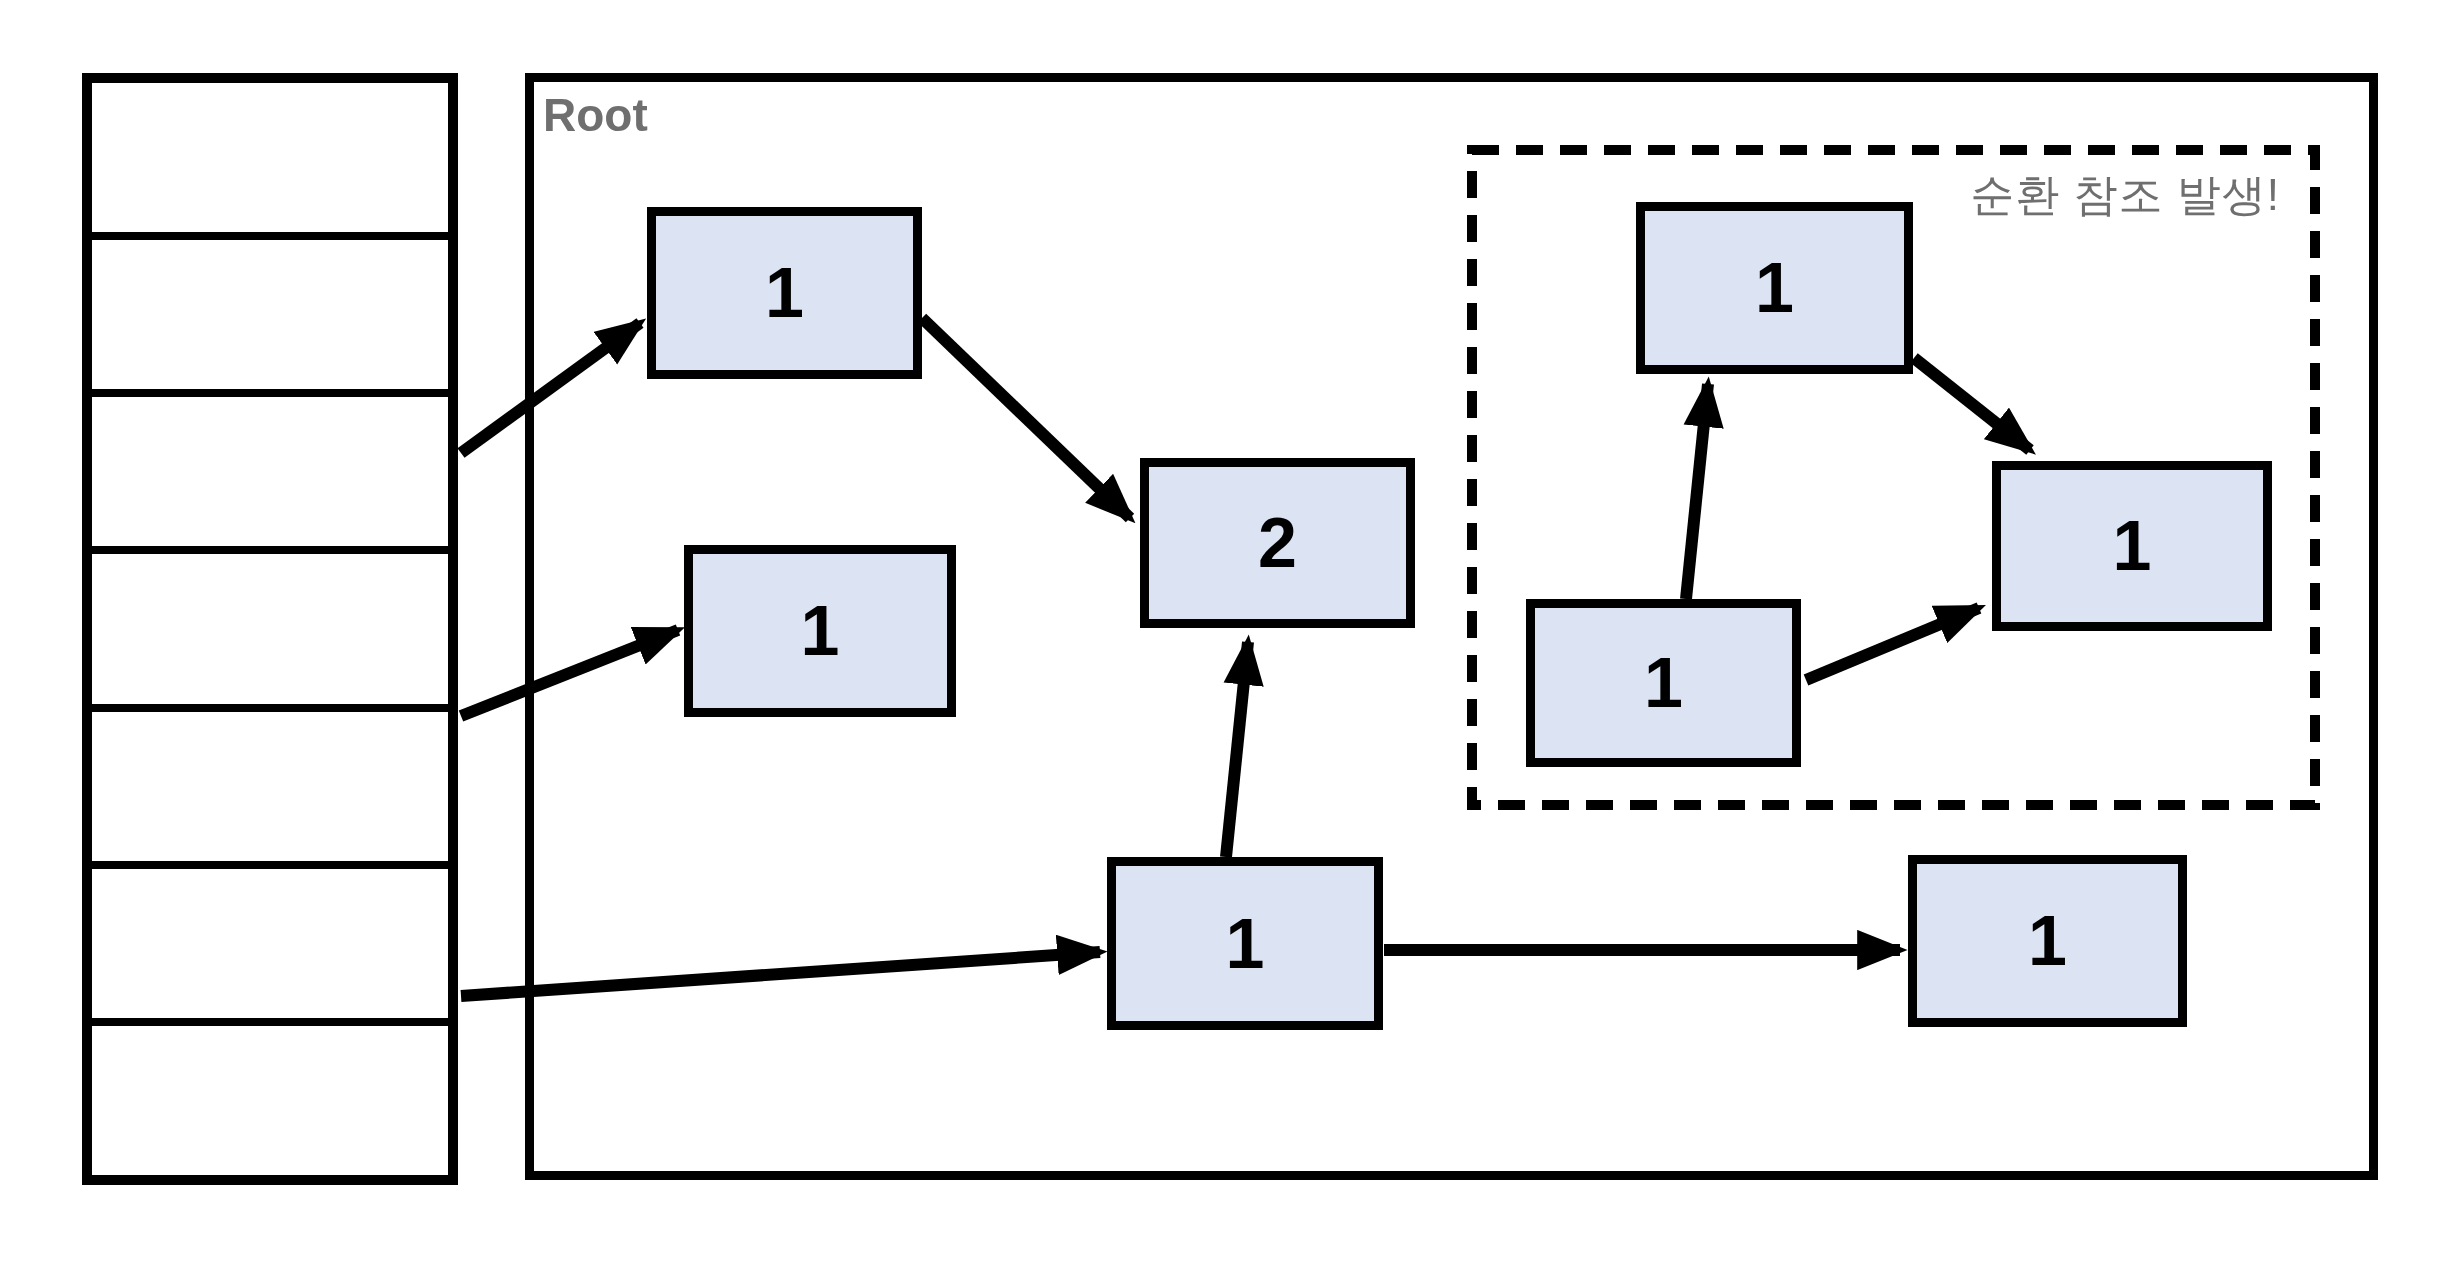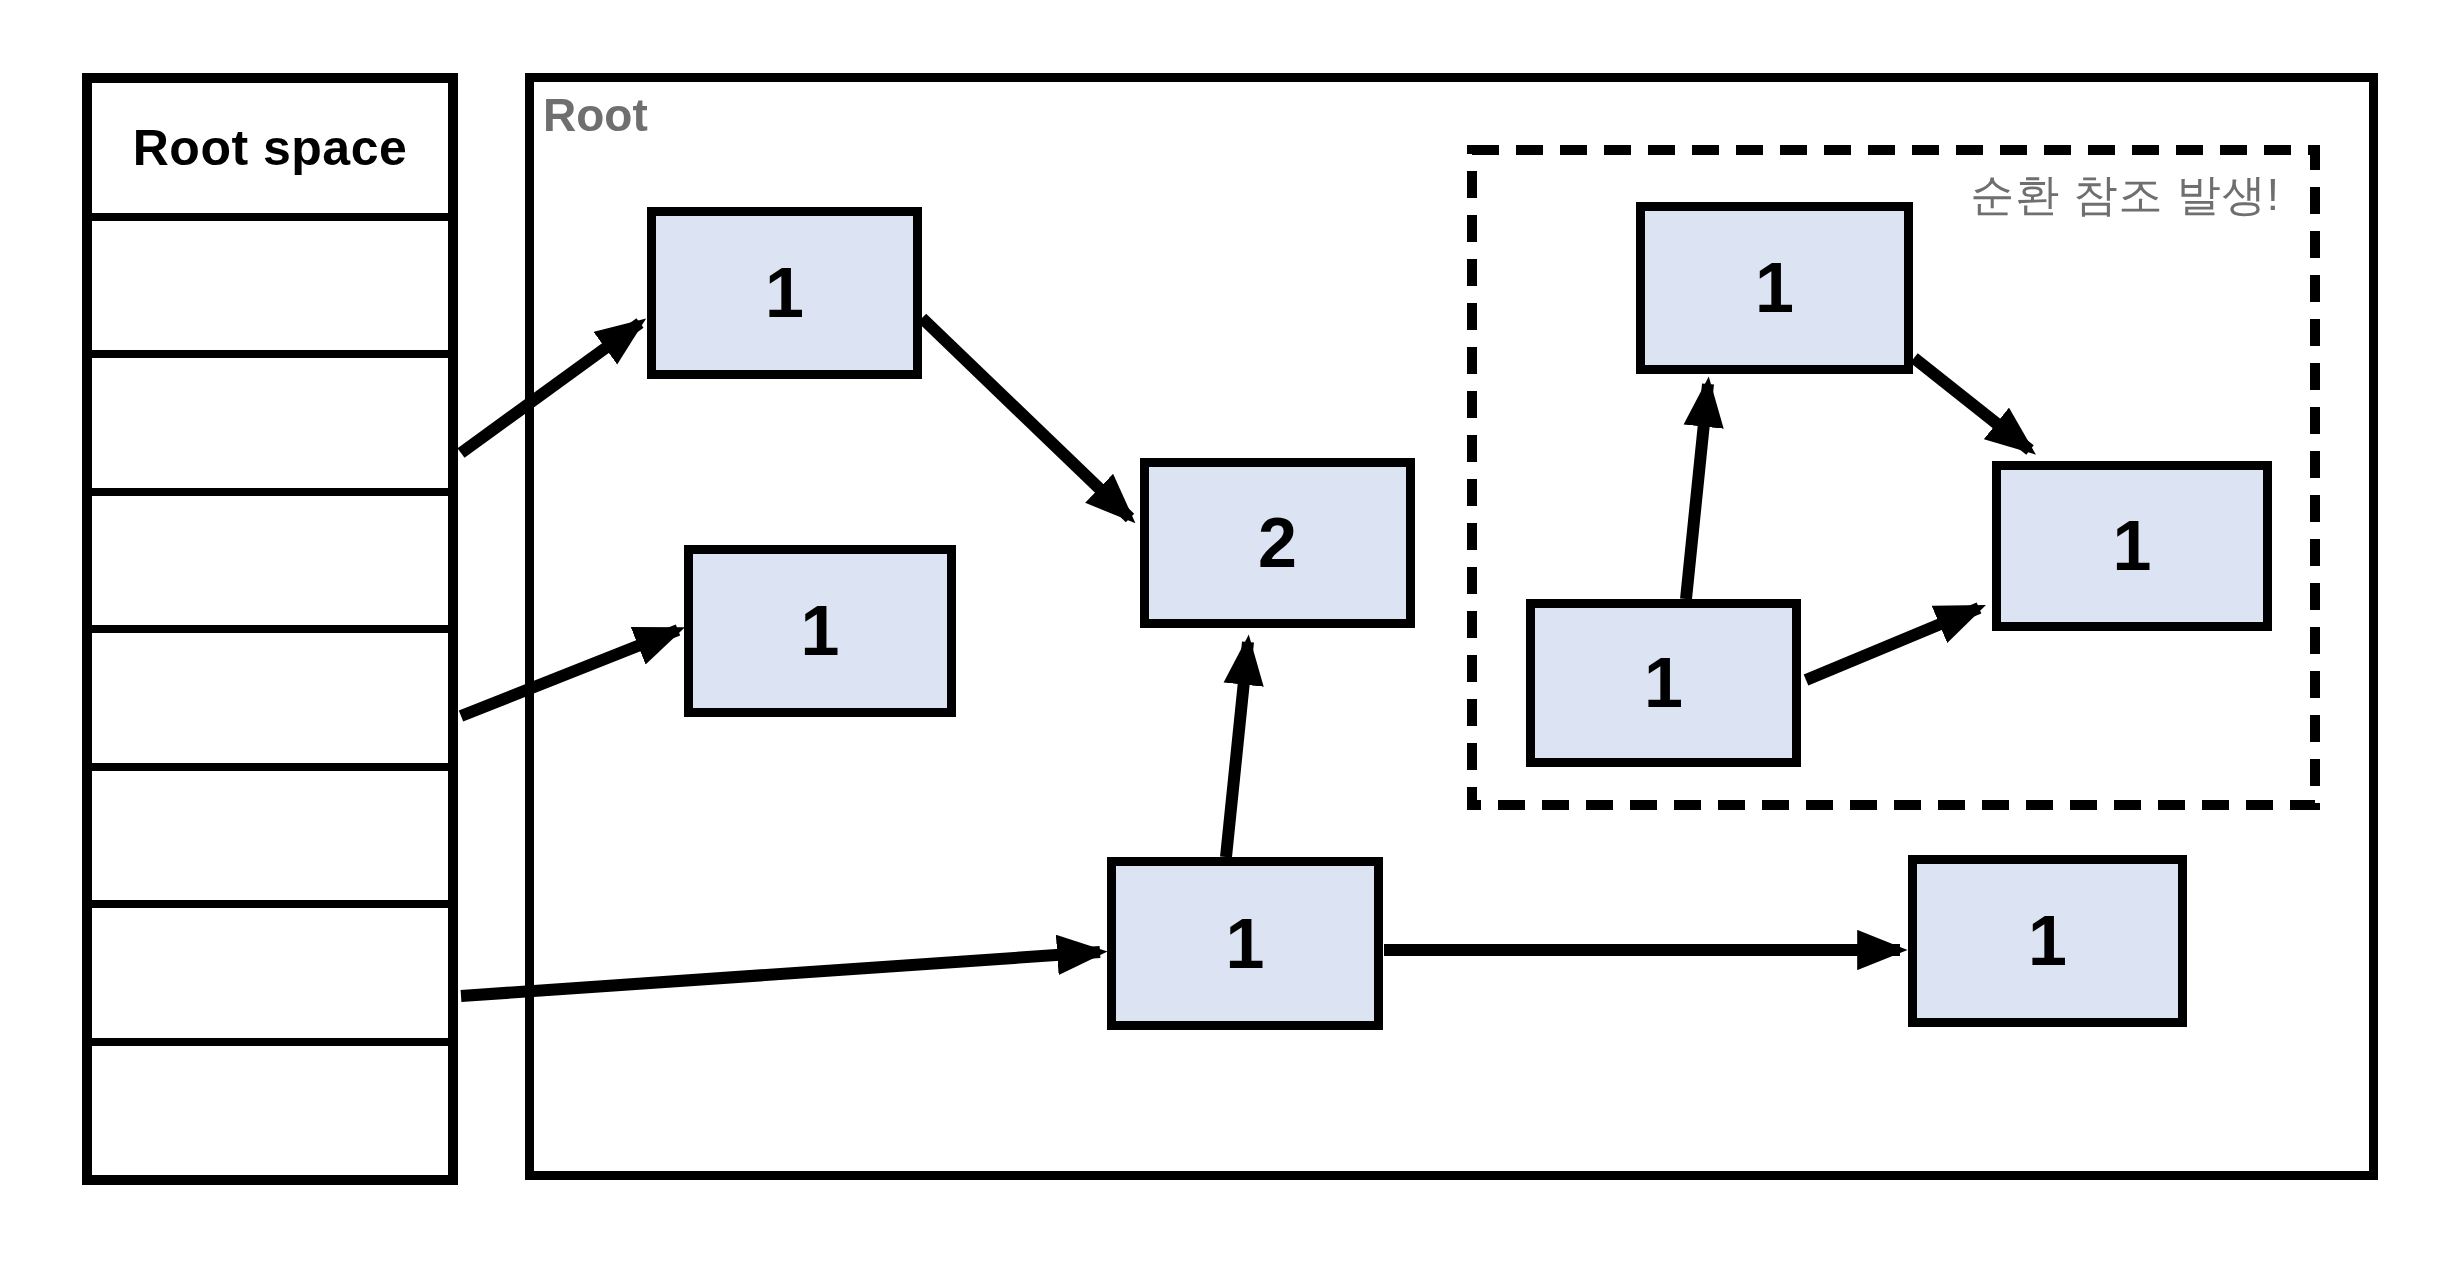--- a/index.html
+++ b/index.html
@@ -108,23 +108,20 @@
     fill: none;
     stroke-dasharray: 27 17;
   }
 </style>
 </head>
 <body>
 
 <div class="canvas">
 
   <div class="root-table">
-    <div class="root-cell">
-      <span class="root-header-text">Root space</span>
-    </div>
     <div class="root-cell"></div>
     <div class="root-cell"></div>
     <div class="root-cell"></div>
     <div class="root-cell"></div>
     <div class="root-cell"></div>
     <div class="root-cell"></div>
     <div class="root-cell"></div>
   </div>
 
   <div class="heap-box"></div>

